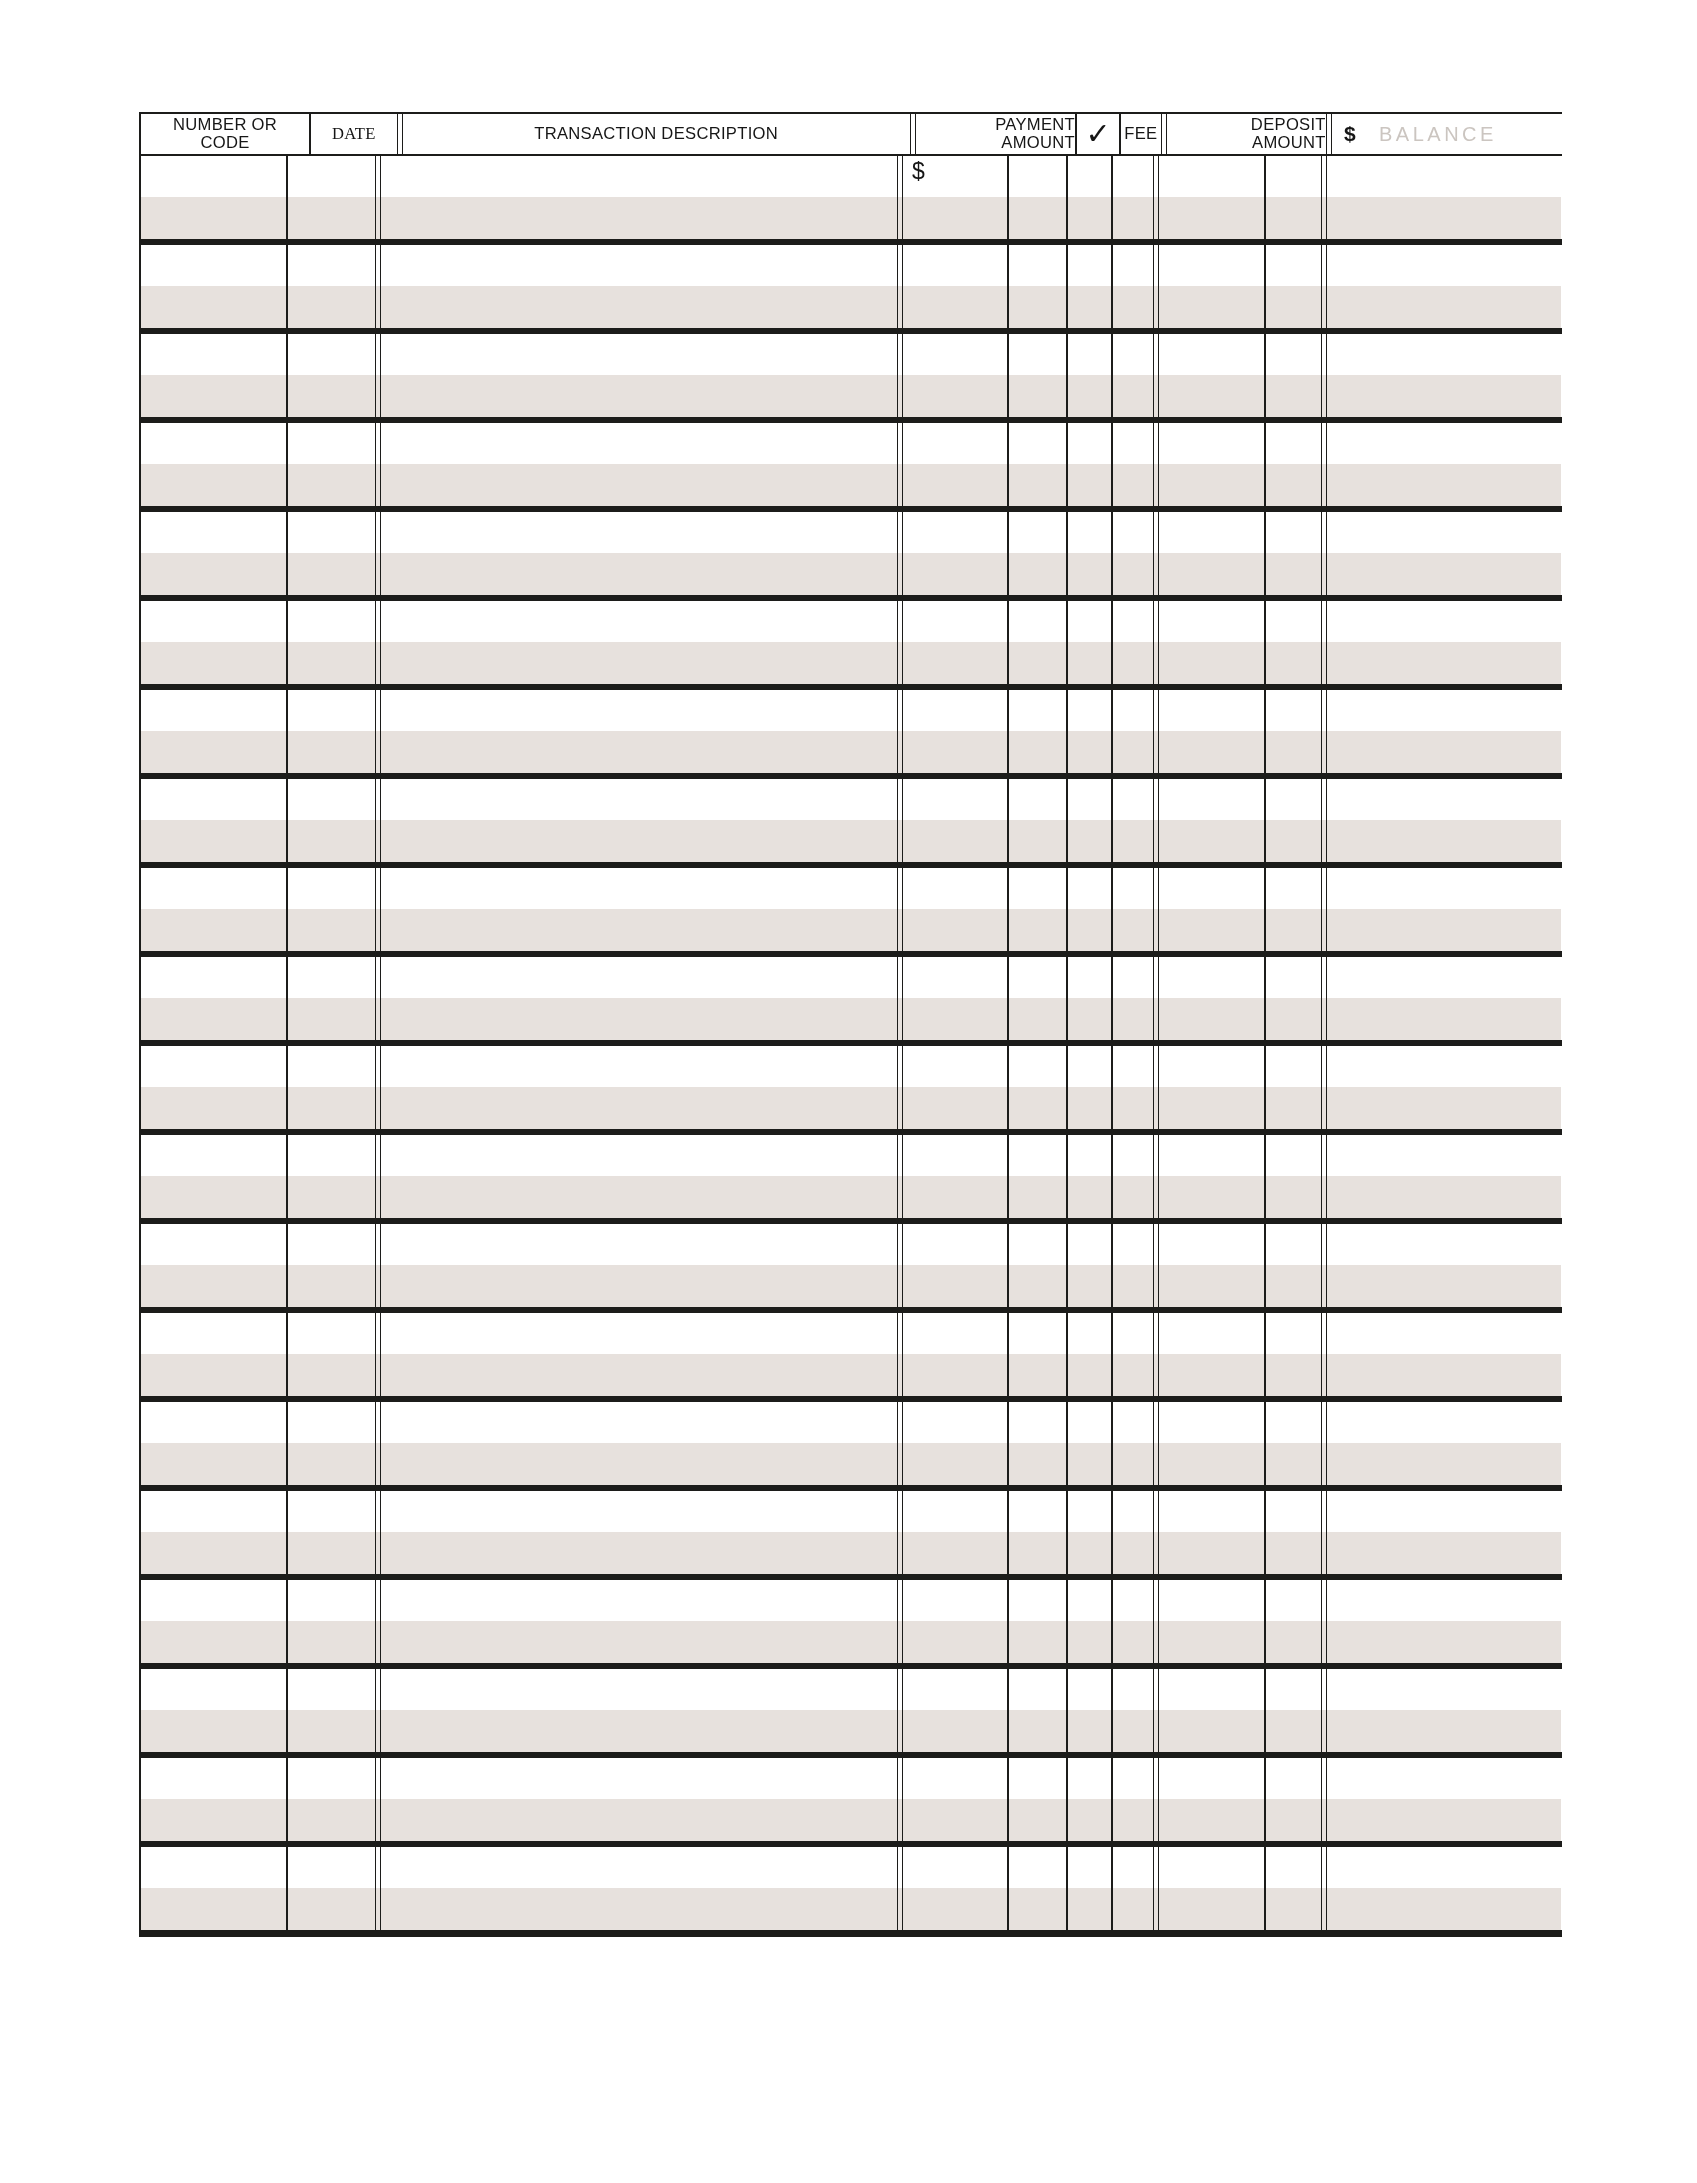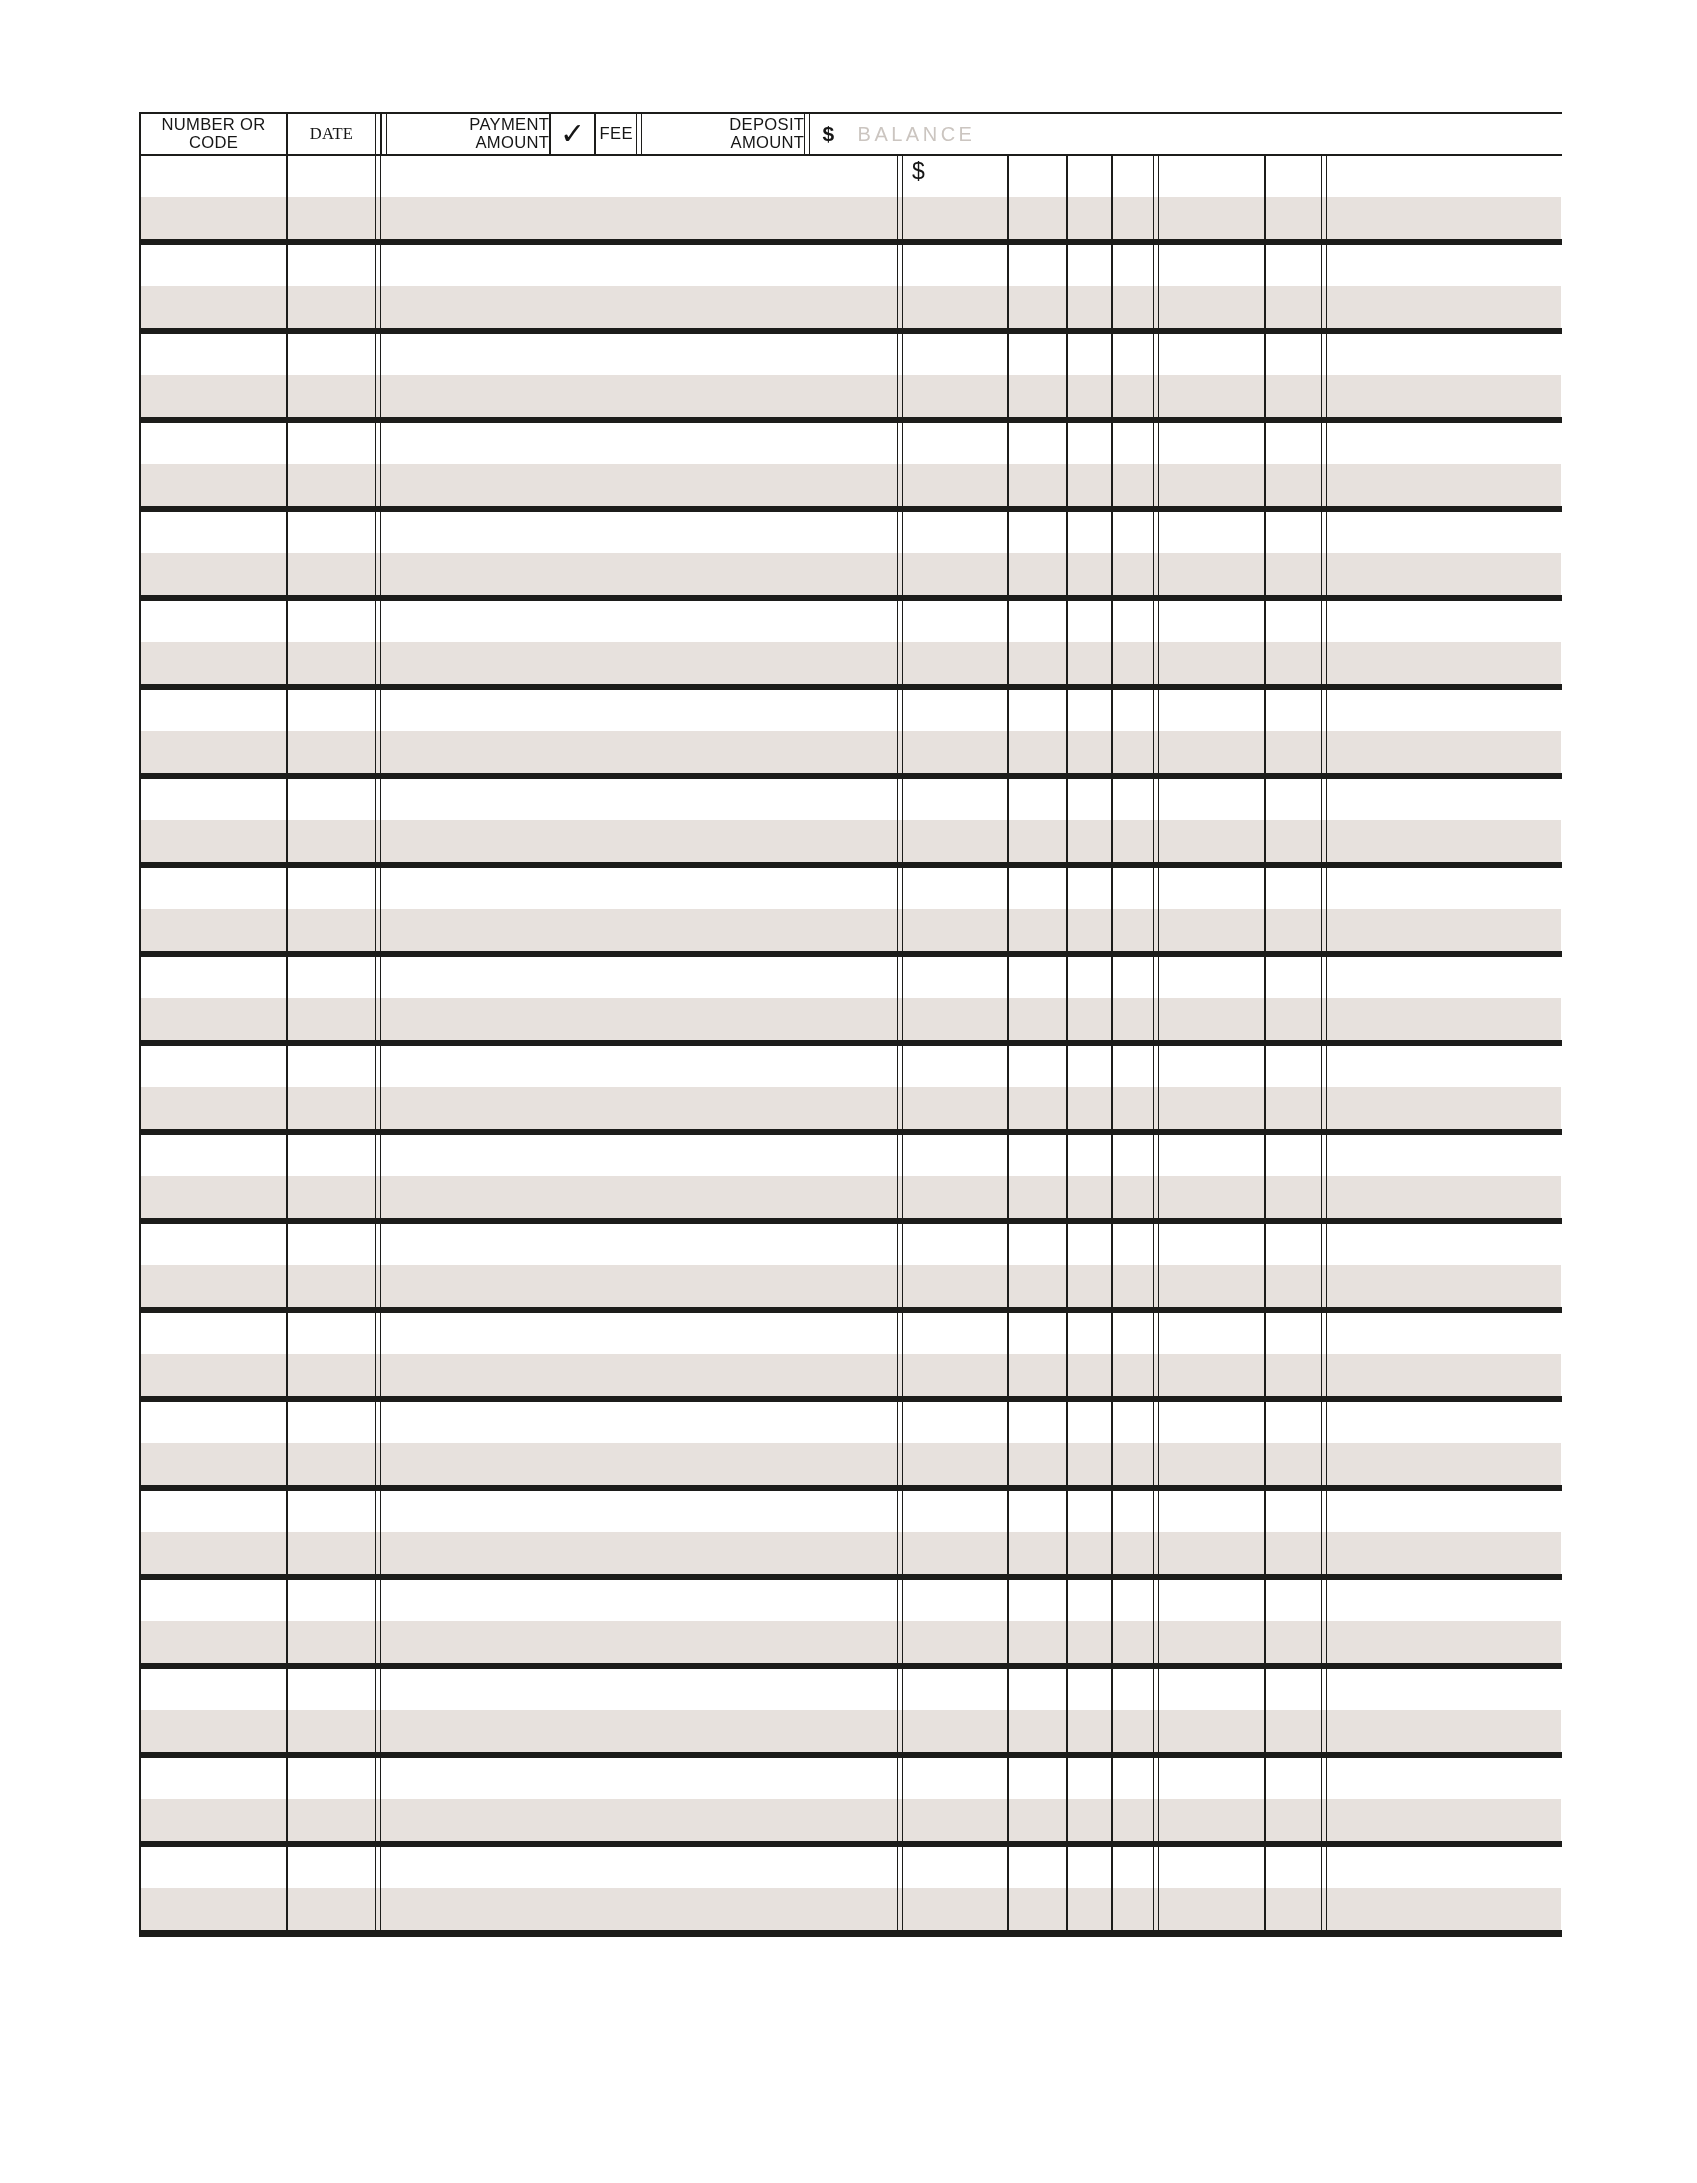--- a/index.html
+++ b/index.html
@@ -40,21 +40,21 @@
     justify-content: center;
     align-items: center;
     text-align: center;
     font-size: 16.6px;
     line-height: 18.3px;
     color: var(--htext);
     letter-spacing: 0.3px;
   }
 
   
-  .w-number { width: 145px; }
+  .w-number { width: 171px; }
   .w-date   { width: 89px; border-left: 2.6px solid var(--line); font-family: Liberation Serif, serif; }
   .w-spacer { width: 6.1px; border-left: 1.7px solid var(--line); border-right: 1.7px solid var(--line); }
   .w-desc   { width: 516px; }
   .w-pay    { width: 162px; align-items: flex-end; }
   .w-check  { width: 45px; border-left: 2.6px solid var(--line); }
   .w-fee    { width: 42px; border-left: 2.6px solid var(--line); justify-content: center; }
   .w-dep    { width: 162px; align-items: flex-end; }
   .w-bal    { width: 234px; }
 
   .hcell.check-glyph { font-size: 30px; line-height: 30px; font-weight: 400; }
@@ -114,20 +114,23 @@
 
   <div class="hrow">
     <div class="hcell w-number">
       <span>NUMBER OR</span>
       <span>CODE</span>
     </div>
     <div class="hcell w-date">
       <span>DATE</span>
     </div>
     <div class="w-spacer"></div>
+    <div class="hcell w-desc">
+      <span>TRANSACTION DESCRIPTION</span>
+    </div>
     <div class="w-spacer"></div>
     <div class="hcell w-pay">
       <span>PAYMENT</span>
       <span>AMOUNT</span>
     </div>
     <div class="hcell w-check check-glyph">
       <span>✓</span>
     </div>
     <div class="hcell w-fee">
       <span>FEE</span>

